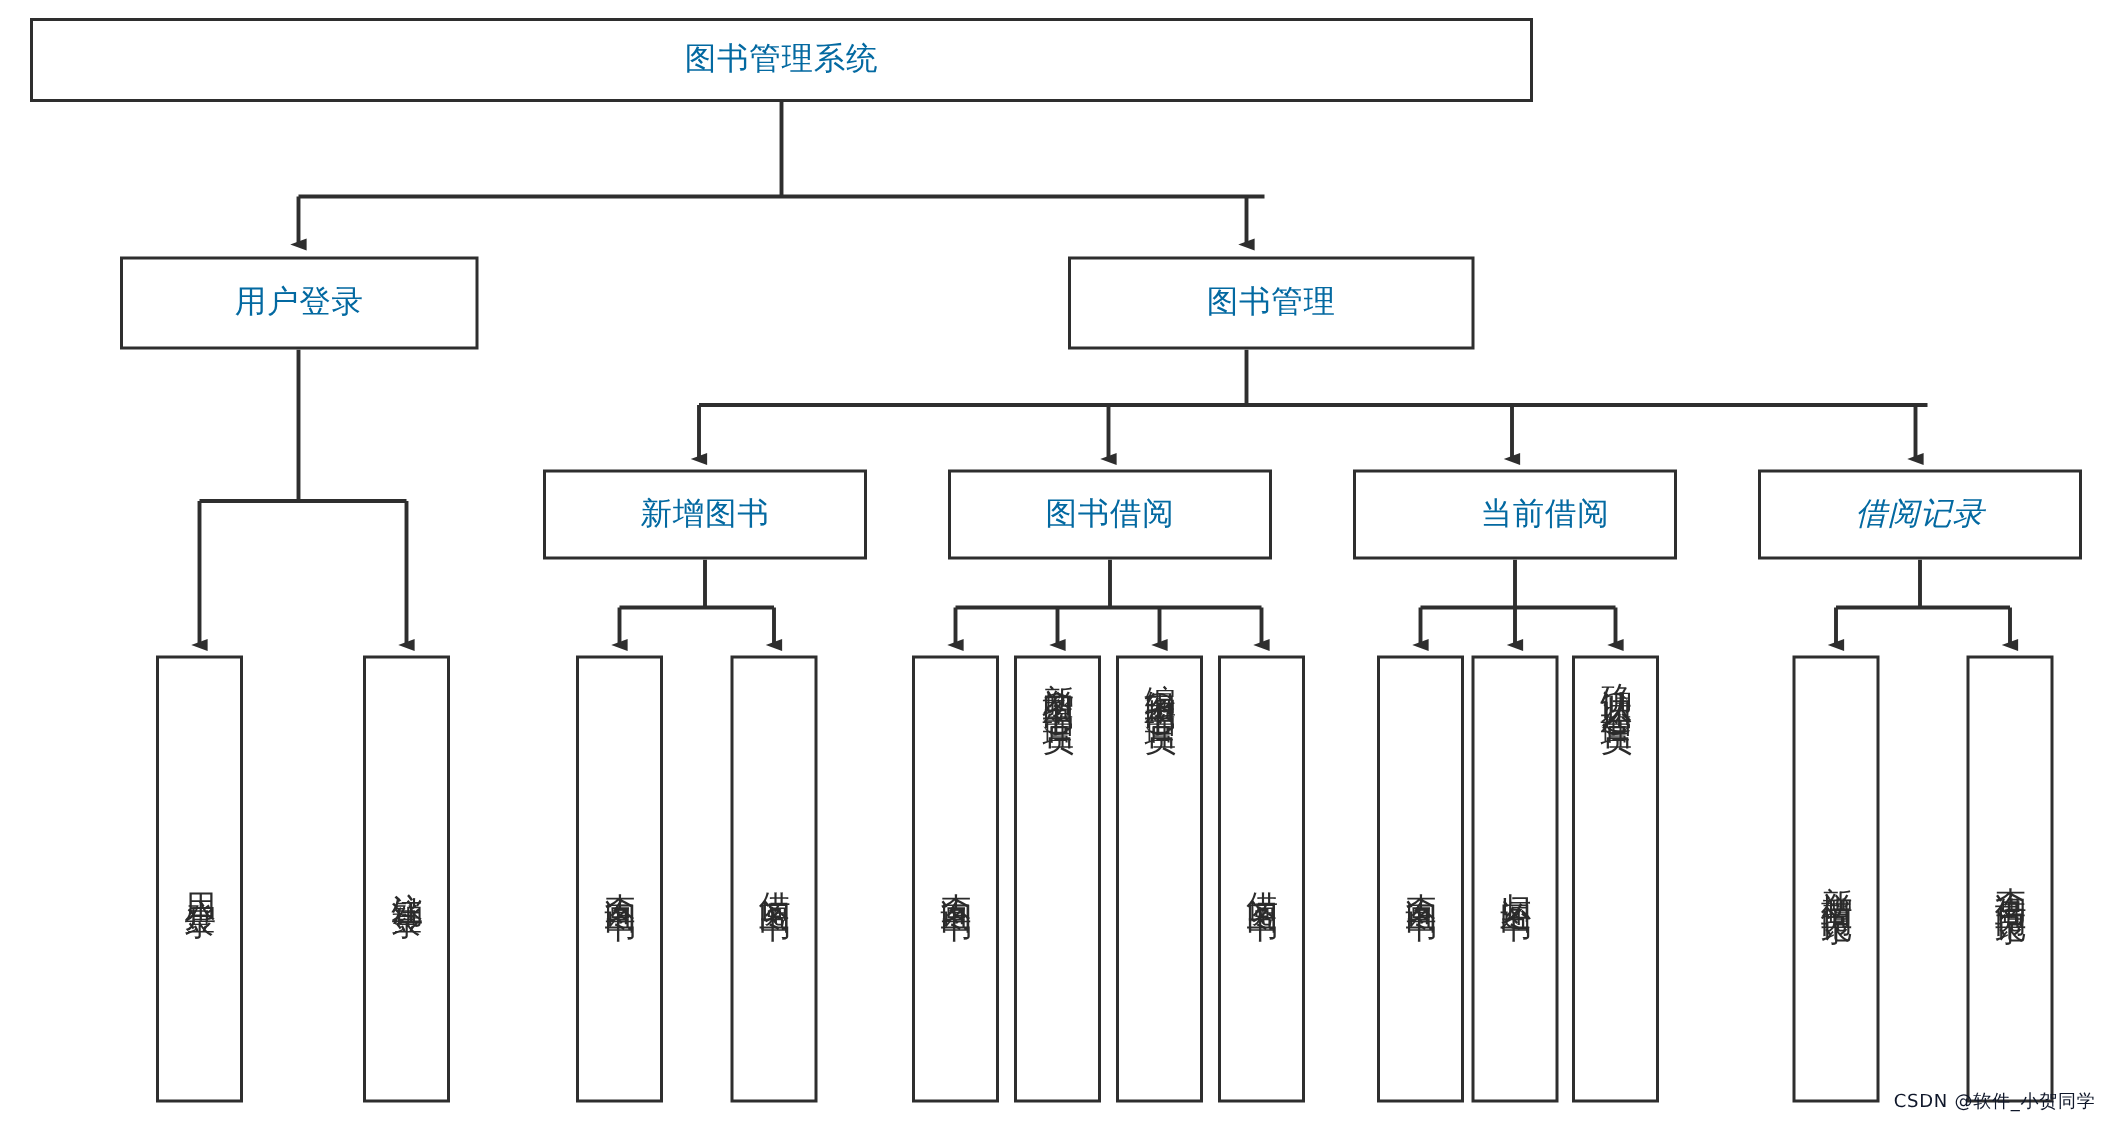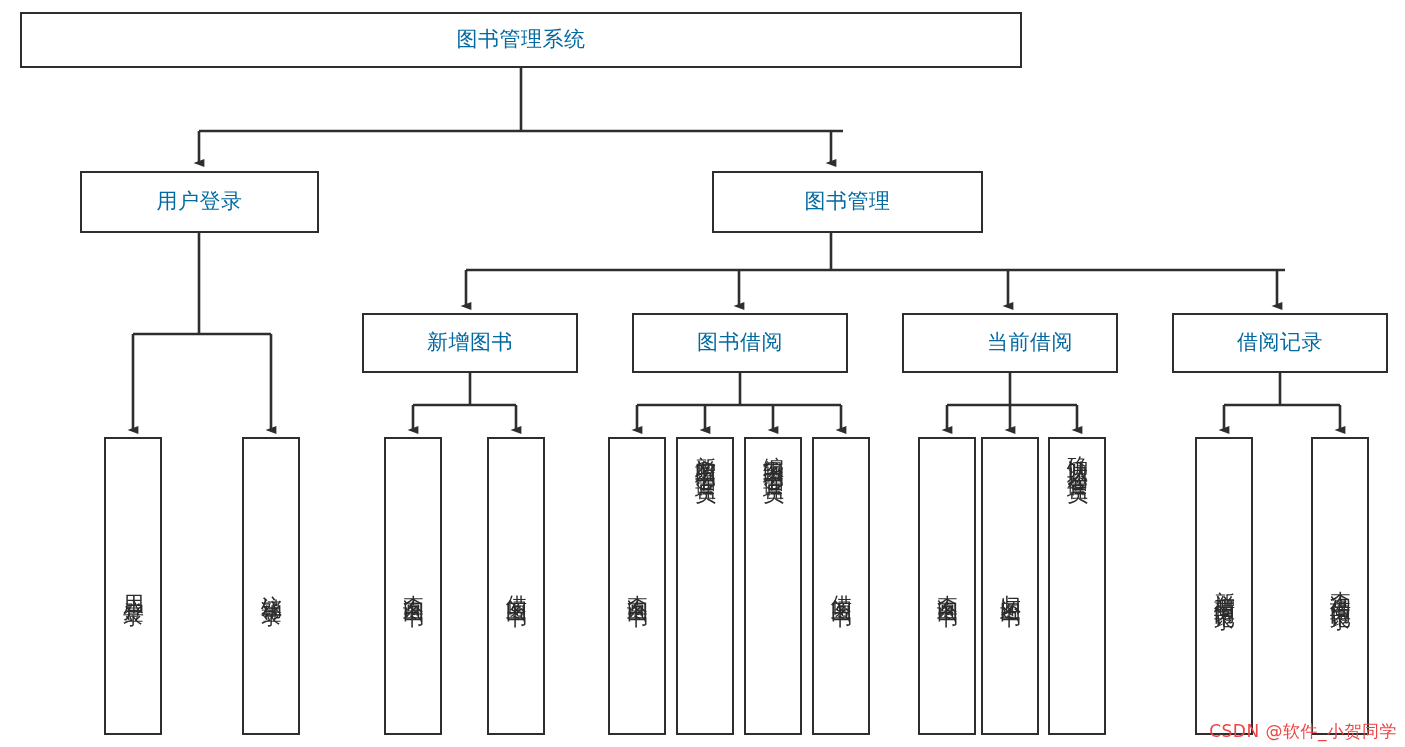--- a/index.html
+++ b/index.html
@@ -53,22 +53,22 @@
     text-orientation: upright;
     letter-spacing: 4px;
     line-height: 1;
     white-space: nowrap;
     text-align: center;
   }
   .watermark {
     position: absolute;
     right: 8px;
     bottom: 4px;
-    font-size: 17px;
-    color: #ef4444;
+    font-size: 12px;
+    color: #0f172a;
     white-space: nowrap;
     letter-spacing: 0.5px;
   }
 </style>
 </head>
 <body>
 
 <svg id="diagram" viewBox="0 0 1405 747" xmlns="http://www.w3.org/2000/svg">
   <defs>
     <marker id="arrow" markerWidth="12" markerHeight="12" refX="5.2" refY="6" orient="auto" markerUnits="userSpaceOnUse">
@@ -133,21 +133,21 @@
 
 <div class="node-box" style="left:362px; top:313px; width:216px; height:60px;">
   <span class="node-label-h">新增图书</span>
 </div>
 <div class="node-box" style="left:632px; top:313px; width:216px; height:60px;">
   <span class="node-label-h">图书借阅</span>
 </div>
 <div class="node-box" style="left:902px; top:313px; width:216px; height:60px;padding-left:40px;">
   <span class="node-label-h">当前借阅</span>
 </div>
-<div class="node-box" style="left:1172px; top:313px; width:216px; height:60px;">
+<div class="node-box" style="left:1172px; top:313px; width:216px; height:60px;font-style:italic;">
   <span class="node-label-h">借阅记录</span>
 </div>
 
 <div class="node-box leaf centered" style="left:104px; top:437px; width:58px; height:298px;">
   <span class="node-label-v">用户登录</span>
 </div>
 <div class="node-box leaf centered" style="left:242px; top:437px; width:58px; height:298px;">
   <span class="node-label-v">注销登录</span>
 </div>
 

